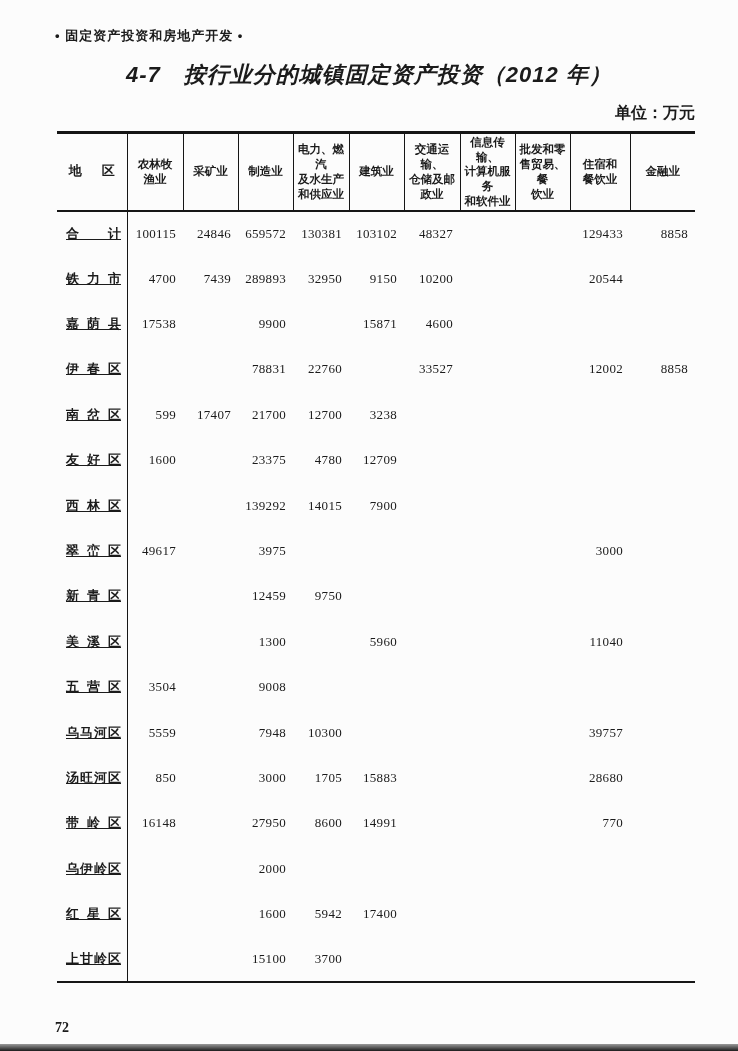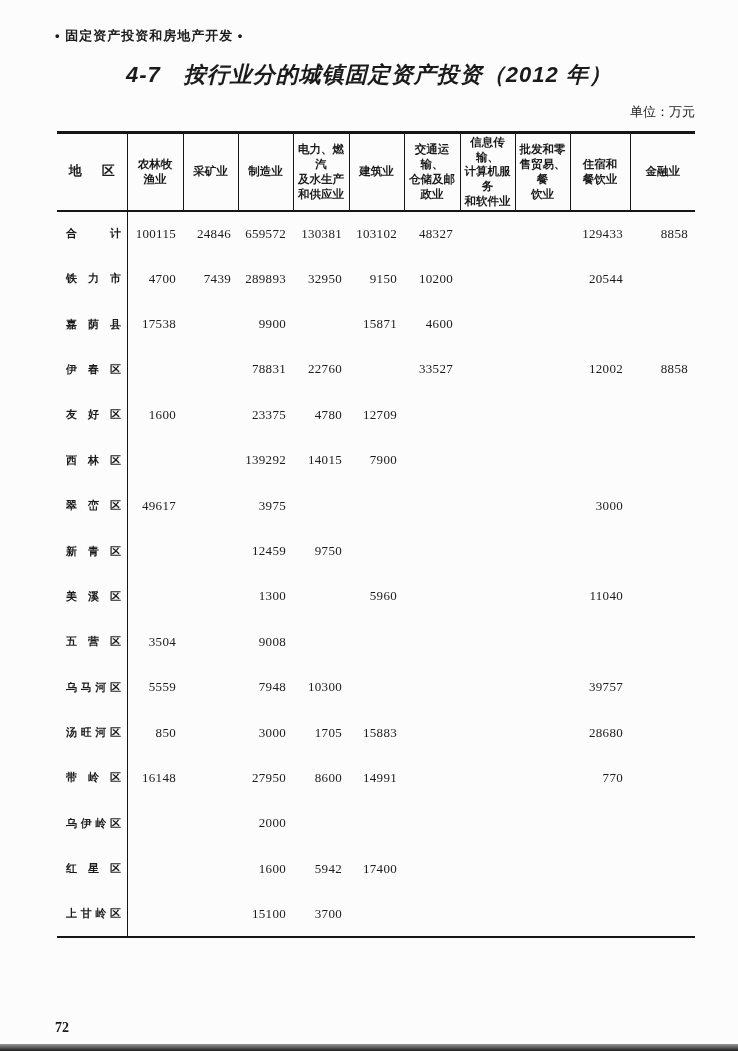--- a/index.html
+++ b/index.html
@@ -11,21 +11,21 @@
   .tagline{
     position:absolute;left:55px;top:27px;
     font-size:13px;font-weight:bold;letter-spacing:1px;
   }
   .title{
     position:absolute;left:0;top:60px;width:738px;
     text-align:center;font-size:22px;font-weight:bold;letter-spacing:1px;font-style:italic;
   }
   .unit-note{
     position:absolute;left:57px;top:103px;width:638px;
-    text-align:right;font-size:13px;font-weight:normal;
+    text-align:right;font-size:16px;font-weight:bold;
   }
   table.data-table{
     position:absolute;left:57px;top:131px;width:638px;
     border-collapse:collapse;table-layout:fixed;
     border-top:3px solid #161616;
     border-bottom:2.5px solid #161616;
   }
   thead th{
     box-sizing:border-box;height:57px;padding:1px 0;
     border-bottom:2px solid #161616;border-right:1.6px solid #161616;
@@ -38,21 +38,21 @@
     font-size:13px;text-align:justify;text-align-last:justify;
   }
   tbody td{
     box-sizing:border-box;height:45.4px;vertical-align:middle;
     font-family:"Liberation Serif","DejaVu Serif",serif;
     font-size:13px;
   }
   td.region-cell{
     border-right:1.6px solid #161616;
     font-family:"Liberation Sans","DejaVu Sans",sans-serif;
-    font-weight:bold;font-size:11px;
+    font-weight:bold;font-size:13px;text-decoration:underline;
   }
   td.region-cell .region-text{
     display:block;width:55px;margin-left:8px;
     text-align:justify;text-align-last:justify;
   }
   td.value-cell{text-align:right;padding-right:7px;letter-spacing:0.3px;}
   .page-number{
     position:absolute;left:55px;top:1020px;
     font-family:"Liberation Serif","DejaVu Serif",serif;
     font-size:14px;font-weight:bold;
@@ -166,20 +166,35 @@
         <td class="value-cell">22760</td>
         <td class="value-cell"></td>
         <td class="value-cell">33527</td>
         <td class="value-cell"></td>
         <td class="value-cell"></td>
         <td class="value-cell">12002</td>
         <td class="value-cell">8858</td>
       </tr>
       <tr>
         <td class="region-cell">
+          <span class="region-text">南岔区</span>
+        </td>
+        <td class="value-cell">599</td>
+        <td class="value-cell">17407</td>
+        <td class="value-cell">21700</td>
+        <td class="value-cell">12700</td>
+        <td class="value-cell">3238</td>
+        <td class="value-cell"></td>
+        <td class="value-cell"></td>
+        <td class="value-cell"></td>
+        <td class="value-cell"></td>
+        <td class="value-cell"></td>
+      </tr>
+      <tr>
+        <td class="region-cell">
           <span class="region-text">友好区</span>
         </td>
         <td class="value-cell">1600</td>
         <td class="value-cell"></td>
         <td class="value-cell">23375</td>
         <td class="value-cell">4780</td>
         <td class="value-cell">12709</td>
         <td class="value-cell"></td>
         <td class="value-cell"></td>
         <td class="value-cell"></td>

